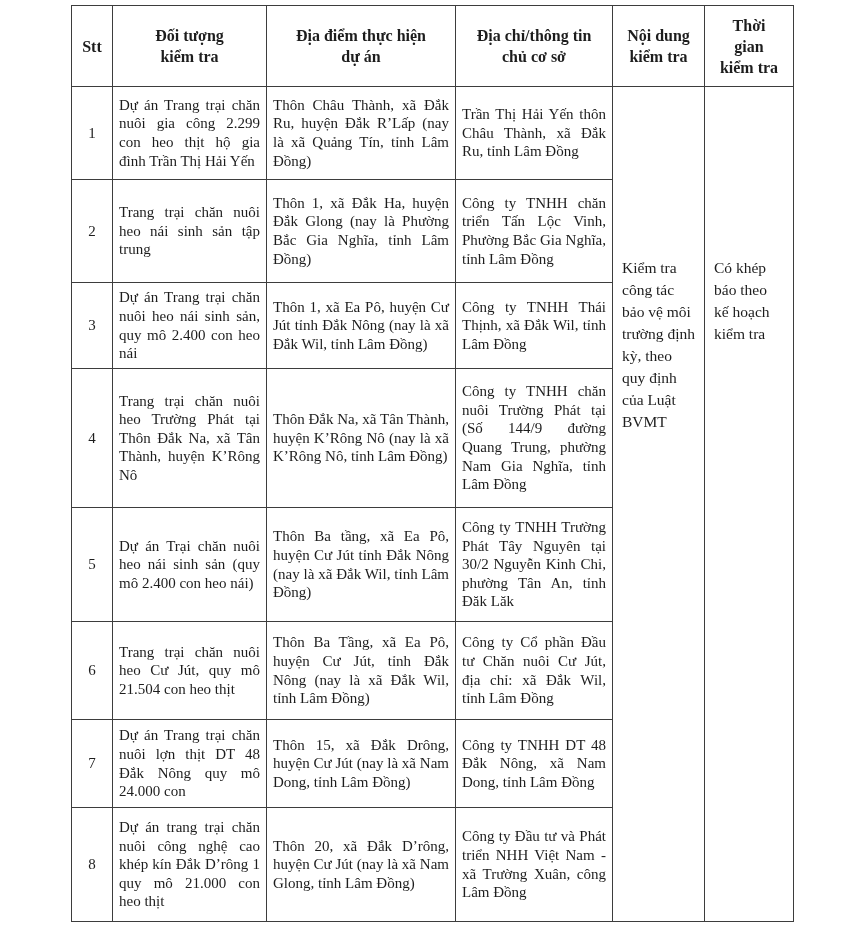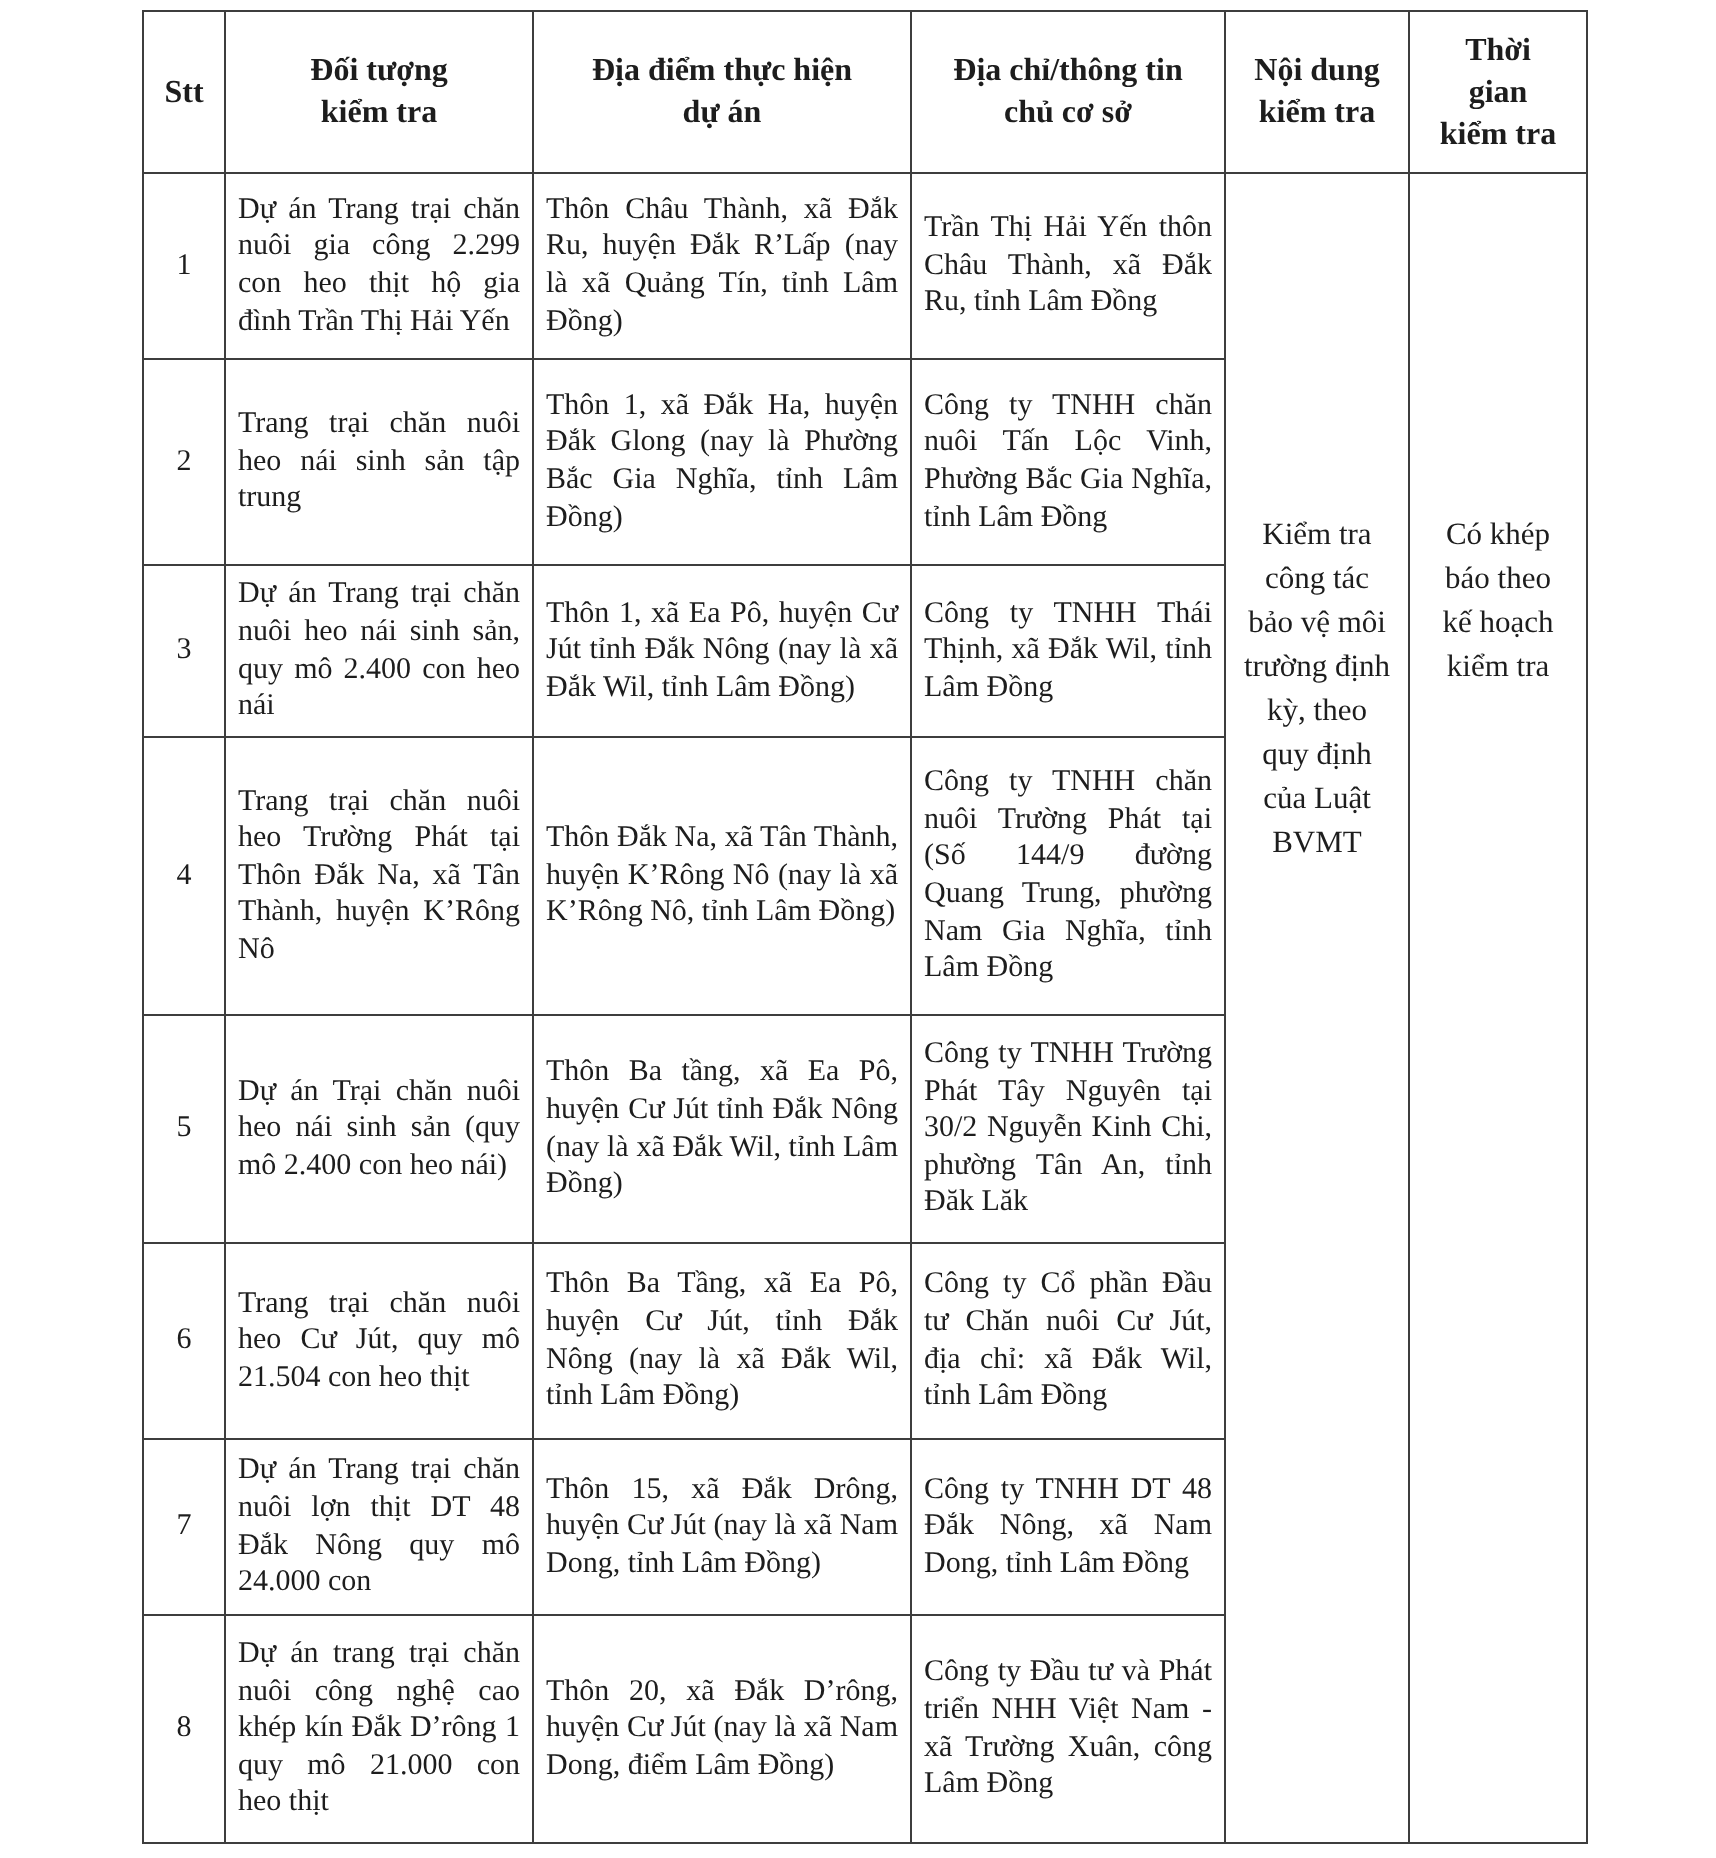--- a/index.html
+++ b/index.html
@@ -46,21 +46,21 @@
     padding: 1px 6px;
   }
   td.cell-stt {
     text-align: center;
     padding: 1px 2px;
   }
   td.cell-just {
     text-align: justify;
   }
   td.cell-merged {
-    text-align: center;
+    text-align: left;
     vertical-align: top;
     font-size: 15.5px;
     line-height: 22px;
     padding: 170px 9px 4px 9px;
   }
   
   tr.r1 { height: 93px; }
   tr.r2 { height: 103px; }
   tr.r3 { height: 86px; }
   tr.r4 { height: 139px; }
@@ -104,21 +104,21 @@
         <td class="cell-just">Dự án Trang trại chăn nuôi gia công 2.299 con heo thịt hộ gia đình Trần Thị Hải Yến</td>
         <td class="cell-just">Thôn Châu Thành, xã Đắk Ru, huyện Đắk R’Lấp (nay là xã Quảng Tín, tỉnh Lâm Đồng)</td>
         <td class="cell-just">Trần Thị Hải Yến thôn Châu Thành, xã Đắk Ru, tỉnh Lâm Đồng</td>
         <td class="cell-merged" rowspan="8">Kiểm tra công tác bảo vệ môi trường định kỳ, theo quy định của Luật BVMT</td>
         <td class="cell-merged" rowspan="8">Có khép báo theo kế hoạch kiểm tra</td>
       </tr>
       <tr class="r2">
         <td class="cell-stt">2</td>
         <td class="cell-just">Trang trại chăn nuôi heo nái sinh sản tập trung</td>
         <td class="cell-just">Thôn 1, xã Đắk Ha, huyện Đắk Glong (nay là Phường Bắc Gia Nghĩa, tỉnh Lâm Đồng)</td>
-        <td class="cell-just">Công ty TNHH chăn nuôi Tấn Lộc Vinh, Phường Bắc Gia Nghĩa, tỉnh Lâm Đồng</td>
+        <td class="cell-just">Công ty TNHH chăn triển Tấn Lộc Vinh, Phường Bắc Gia Nghĩa, tỉnh Lâm Đồng</td>
       </tr>
       <tr class="r3">
         <td class="cell-stt">3</td>
         <td class="cell-just">Dự án Trang trại chăn nuôi heo nái sinh sản, quy mô 2.400 con heo nái</td>
         <td class="cell-just">Thôn 1, xã Ea Pô, huyện Cư Jút tỉnh Đắk Nông (nay là xã Đắk Wil, tỉnh Lâm Đồng)</td>
         <td class="cell-just">Công ty TNHH Thái Thịnh, xã Đắk Wil, tỉnh Lâm Đồng</td>
       </tr>
       <tr class="r4">
         <td class="cell-stt">4</td>
         <td class="cell-just">Trang trại chăn nuôi heo Trường Phát tại Thôn Đắk Na, xã Tân Thành, huyện K’Rông Nô</td>
@@ -139,18 +139,18 @@
       </tr>
       <tr class="r7">
         <td class="cell-stt">7</td>
         <td class="cell-just">Dự án Trang trại chăn nuôi lợn thịt DT 48 Đắk Nông quy mô 24.000 con</td>
         <td class="cell-just">Thôn 15, xã Đắk Drông, huyện Cư Jút (nay là xã Nam Dong, tỉnh Lâm Đồng)</td>
         <td class="cell-just">Công ty TNHH DT 48 Đắk Nông, xã Nam Dong, tỉnh Lâm Đồng</td>
       </tr>
       <tr class="r8">
         <td class="cell-stt">8</td>
         <td class="cell-just">Dự án trang trại chăn nuôi công nghệ cao khép kín Đắk D’rông 1 quy mô 21.000 con heo thịt</td>
-        <td class="cell-just">Thôn 20, xã Đắk D’rông, huyện Cư Jút (nay là xã Nam Dong, điểm Lâm Đồng)</td>
+        <td class="cell-just">Thôn 20, xã Đắk D’rông, huyện Cư Jút (nay là xã Nam Glong, tỉnh Lâm Đồng)</td>
         <td class="cell-just">Công ty Đầu tư và Phát triển NHH Việt Nam - xã Trường Xuân, công Lâm Đồng</td>
       </tr>
     </tbody>
   </table>
 </div>
 
 </body></html>

